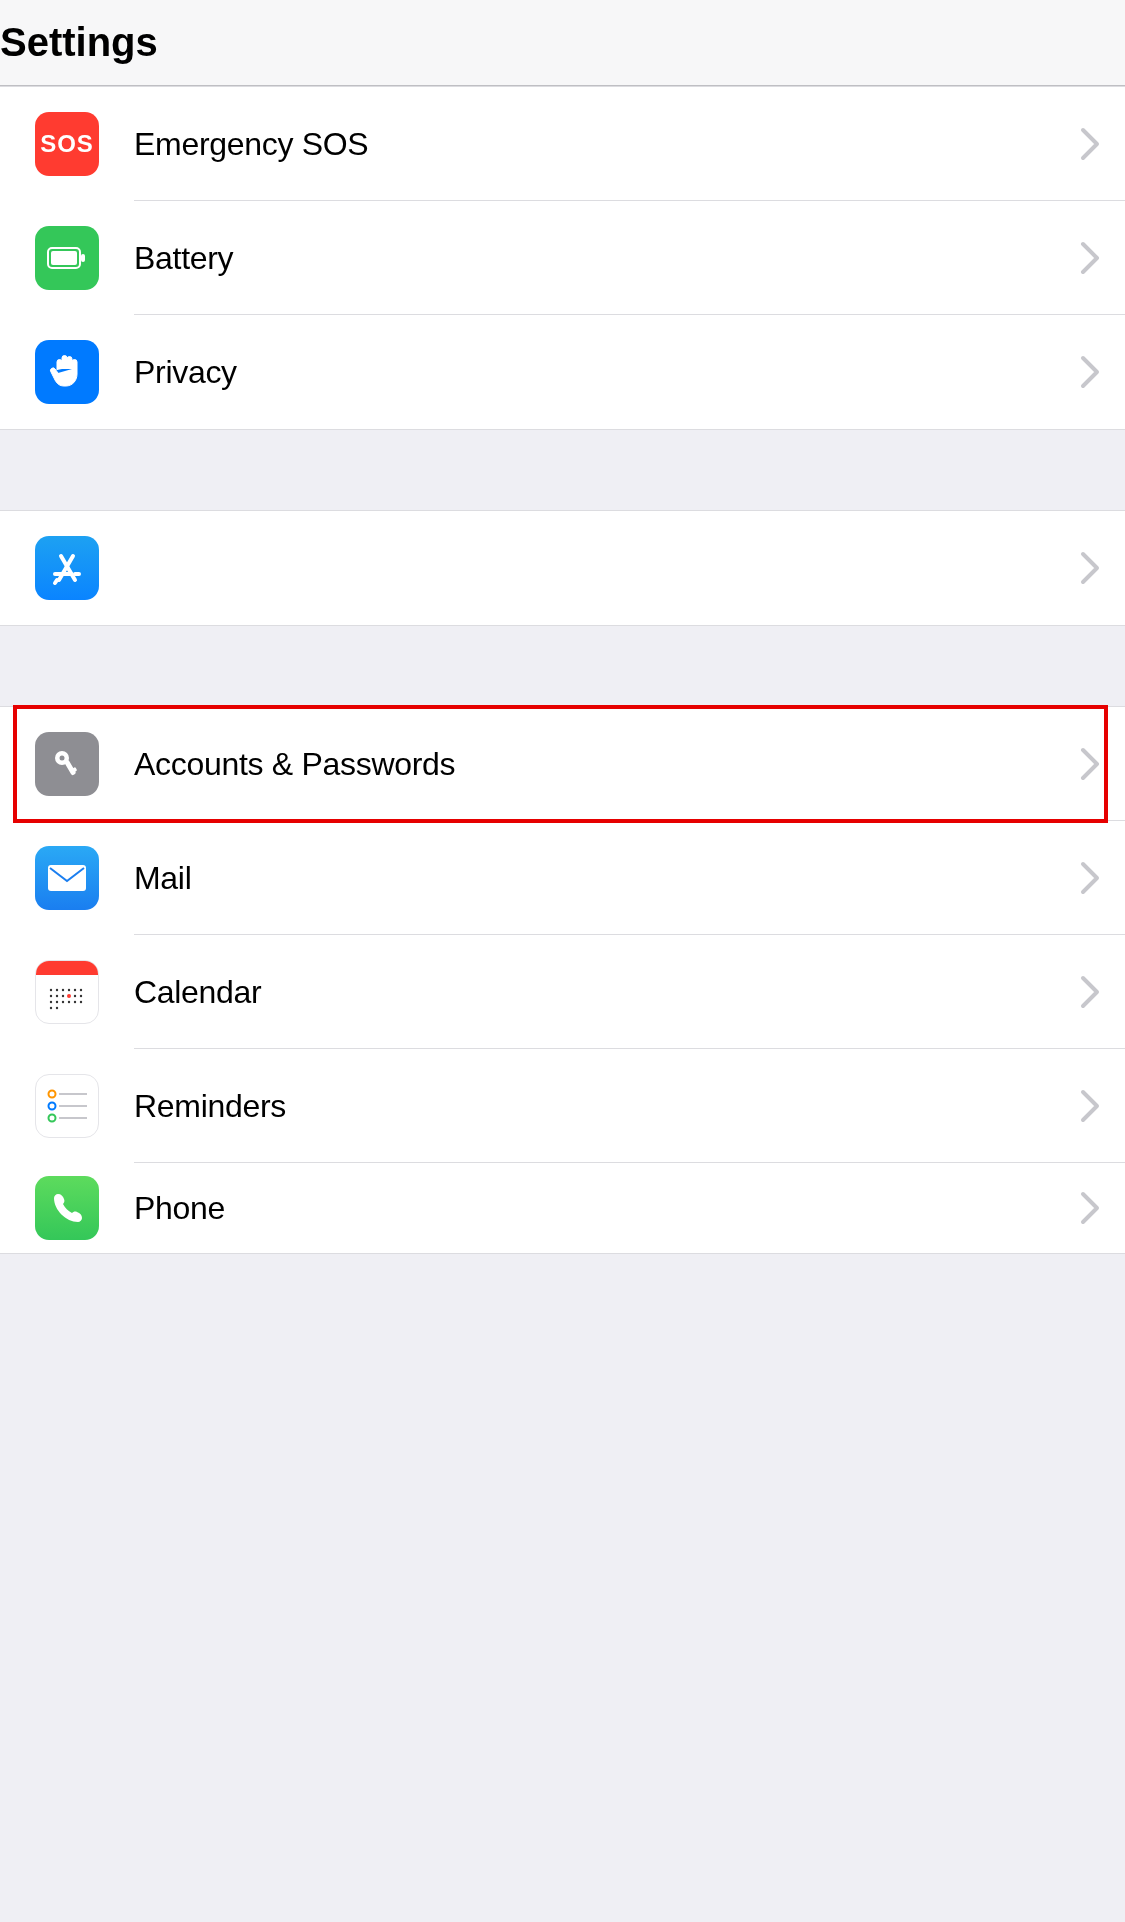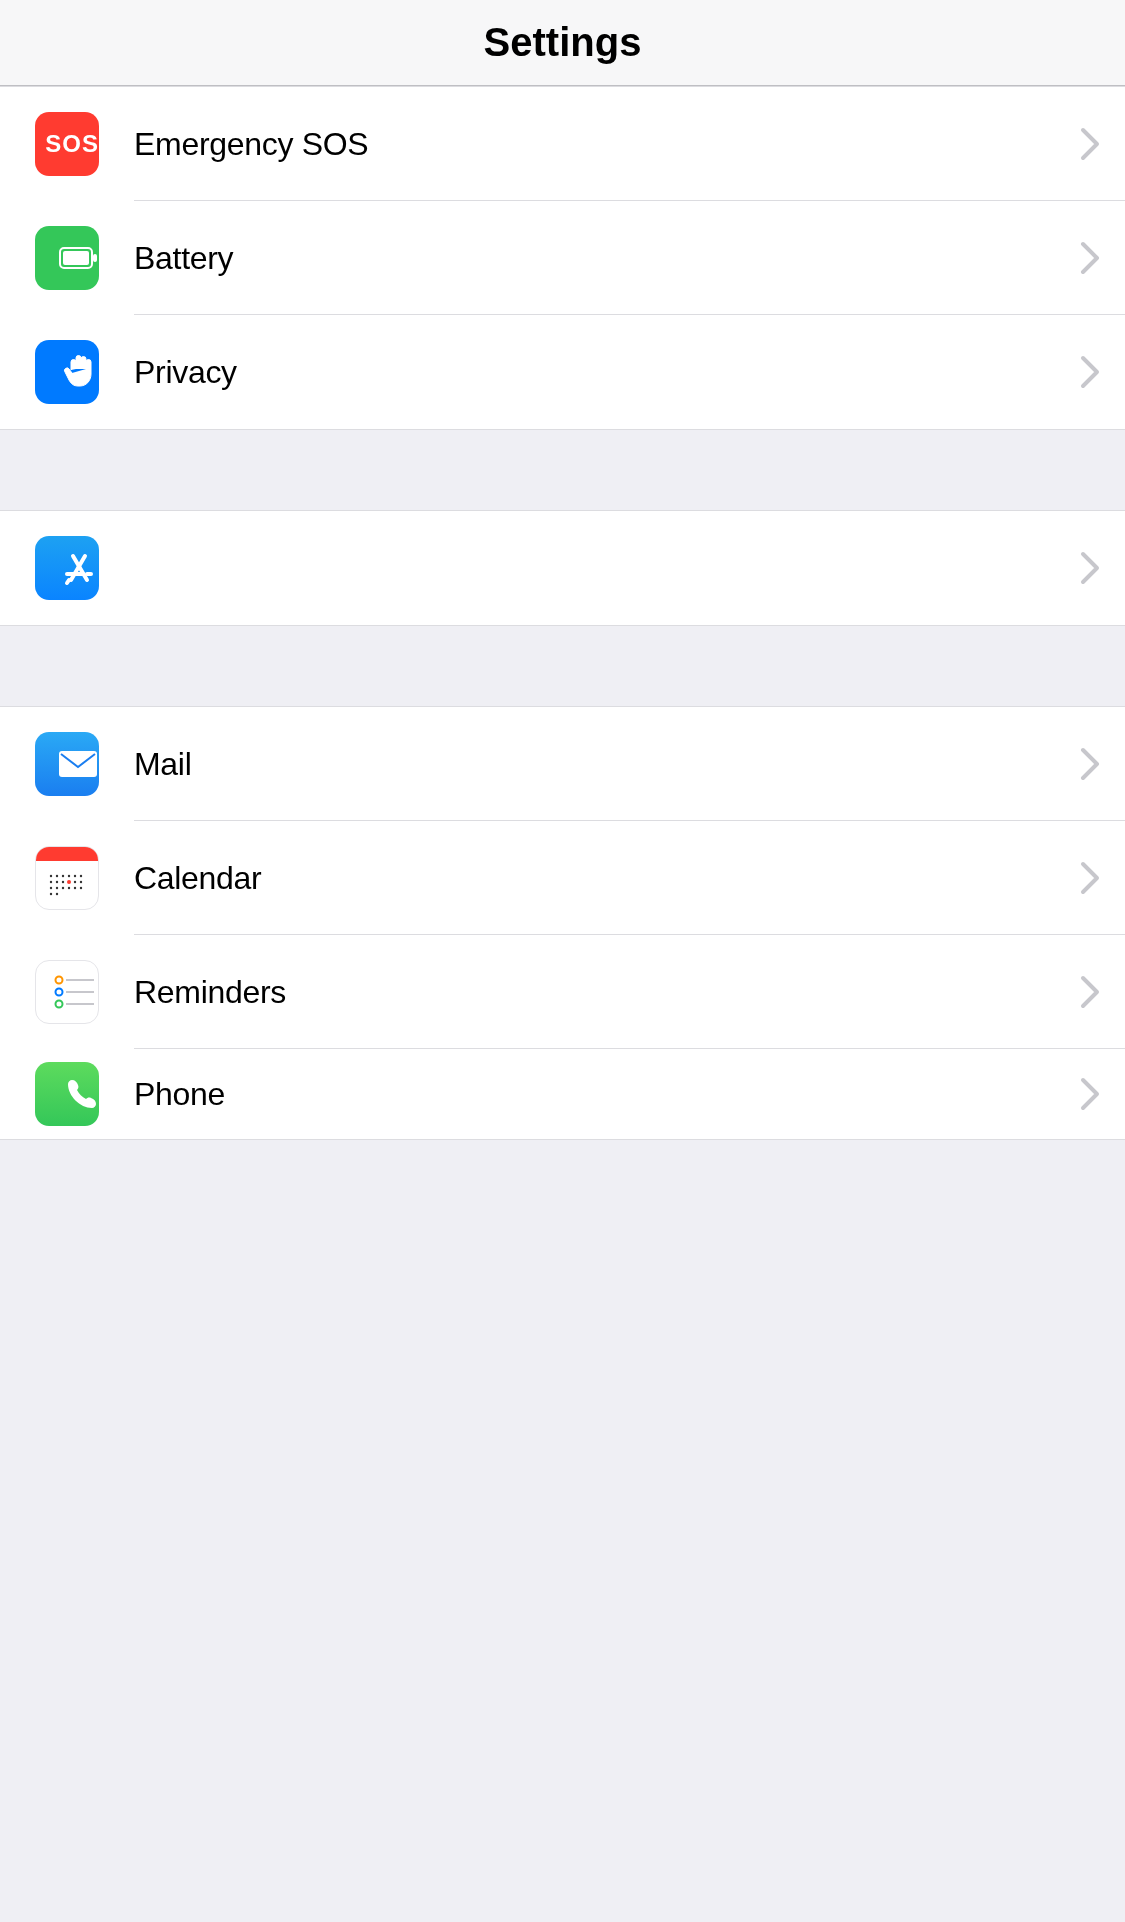--- a/index.html
+++ b/index.html
@@ -1,36 +1,36 @@
 <!DOCTYPE html>
 <html><head>
 <meta charset="utf-8">
 <style>
   * { margin: 0; padding: 0; box-sizing: border-box; }
   html, body { width: 1125px; height: 1922px; font-family: -apple-system, "Helvetica Neue", Arial, sans-serif; background: #efeff4; color:#000; }
   .header {
     width: 100%; height: 86px; background: #f7f7f8;
     border-bottom: 1px solid #bfbfc3;
-    display:flex; align-items:center; justify-content:center;
+    display:flex; align-items:center; justify-content:flex-start;
   }
   .header-title { font-size: 40px; font-weight: 700; }
   .section {
     background: #fff;
     border-top: 1px solid #dcdce0;
     border-bottom: 1px solid #dcdce0;
   }
   .gap { height: 80px; }
   .row {
     display:flex; align-items:center;
     height: 114px; padding-left: 35px; padding-right: 25px;
     position:relative;
   }
   .row .icon {
     width: 64px; height: 64px; border-radius: 14px; flex:0 0 64px;
-    display:flex; align-items:center; justify-content:flex-end;
+    display:flex; align-items:center; justify-content:center;
     margin-right: 35px;
   }
   .row .label { font-size: 32px; font-weight: 400; letter-spacing: -0.3px; }
   .row .chev { margin-left:auto; display:flex; align-items:center; }
   .row .chev svg { display:block; }
   .sep {
     position:absolute; bottom:0; left:134px; right:0; height:1px; background:#dcdce0;
   }
   .row:last-child .sep { display:none; }
   .highlight-box {
@@ -122,20 +122,38 @@
           <polyline points="3,3 17,17 3,31" fill="none" stroke="#c7c7cc" stroke-width="4" stroke-linecap="round" stroke-linejoin="round"></polyline>
         </svg>
       </div>
 
   </div>
 </div>
 
 <div class="gap"></div>
 
 <div class="section" style="position:relative;">
+  <div class="row" style="position:relative;">
+    <div class="icon bg-gray">
+      <svg width="36" height="36" viewBox="0 0 36 36">
+          <circle cx="13" cy="12" r="7" fill="#fff"></circle>
+          <circle cx="13" cy="12" r="2.5" fill="#8e8e93"></circle>
+          <rect x="15" y="16" width="5" height="16" rx="2" transform="rotate(-30 15 16)" fill="#fff"></rect>
+          <rect x="21" y="24" width="6" height="4" rx="1" transform="rotate(-30 21 24)" fill="#fff"></rect>
+        </svg>
+    </div>
+    <div class="label">Accounts &amp; Passwords</div>
+    <div class="chev">
+        <svg width="20" height="34" viewBox="0 0 20 34">
+          <polyline points="3,3 17,17 3,31" fill="none" stroke="#c7c7cc" stroke-width="4" stroke-linecap="round" stroke-linejoin="round"></polyline>
+        </svg>
+      </div>
+    <div class="sep"></div>
+    <div class="highlight-box" style="top:-2px; height:118px;"></div>
+  </div>
   <div class="row">
     <div class="icon bg-mailgrad">
       <svg width="42" height="30" viewBox="0 0 42 30">
           <rect x="2" y="2" width="38" height="26" rx="3" fill="#fff"></rect>
           <polyline points="4,5 21,18 38,5" fill="none" stroke="#1a7ef0" stroke-width="2"></polyline>
         </svg>
     </div>
     <div class="label">Mail</div>
     <div class="chev">
         <svg width="20" height="34" viewBox="0 0 20 34">

